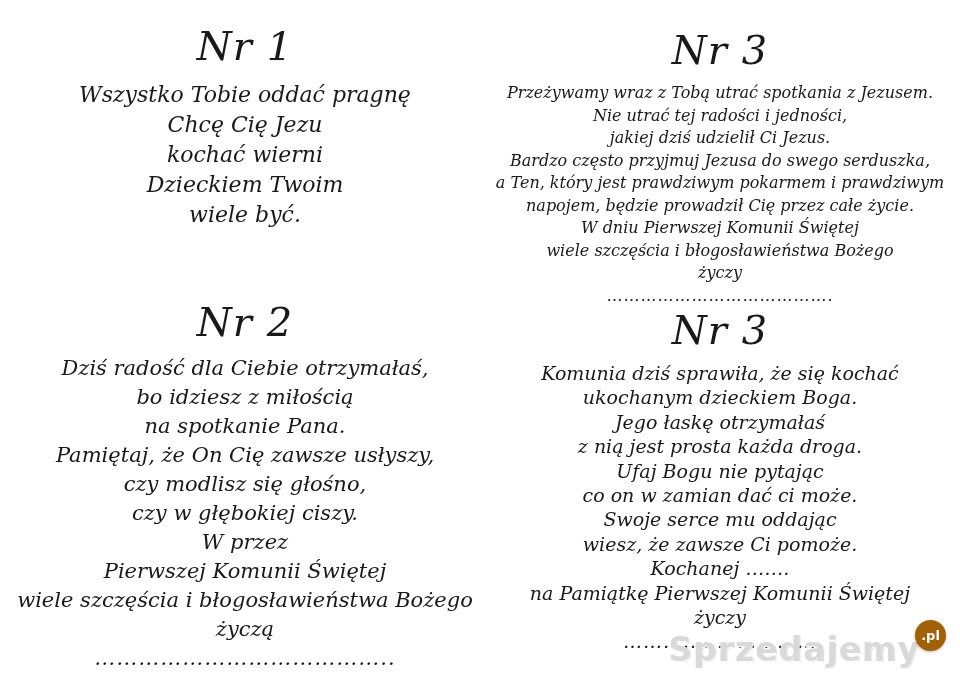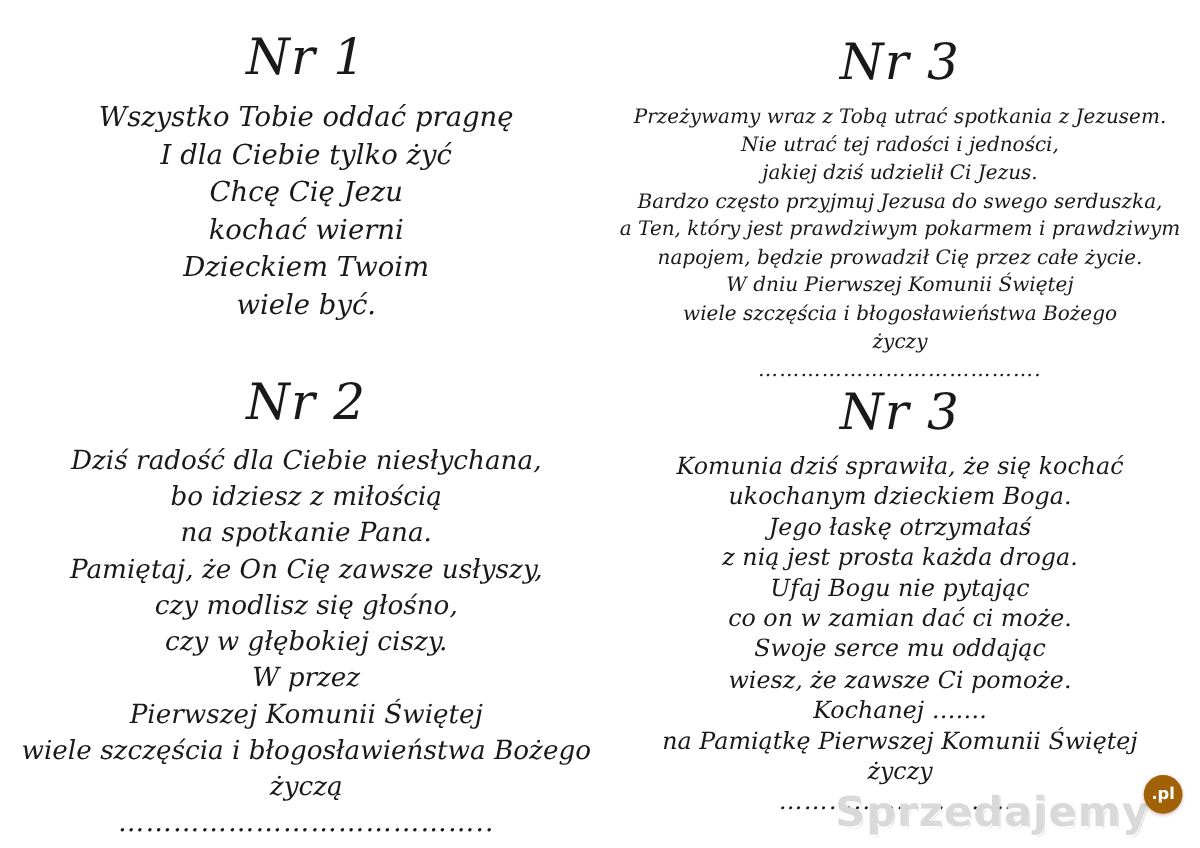--- a/index.html
+++ b/index.html
@@ -76,21 +76,20 @@
 </style>
 </head>
 <body>
 
 <div class="page">
 
   <section class="card" id="nr1">
     <h2 class="card-title">Nr 1</h2>
     <div class="card-body">
         <div>Wszystko Tobie oddać pragnę</div>
-        <div>I dla Ciebie tylko żyć</div>
         <div>Chcę Cię Jezu</div>
         <div>kochać wierni</div>
         <div>Dzieckiem Twoim</div>
         <div>wiele być.</div>
       </div>
   </section>
 
   <section class="card" id="nr3-top">
     <h2 class="card-title">Nr 3</h2>
     <div class="card-body">
@@ -103,21 +102,21 @@
         <div>W dniu Pierwszej Komunii Świętej</div>
         <div>wiele szczęścia i błogosławieństwa Bożego</div>
         <div>życzy</div>
       </div>
     <div class="card-body dotted-line" style="margin-top:0; font-size:16px; line-height:22.5px;">………………………………….</div>
   </section>
 
   <section class="card" id="nr2">
     <h2 class="card-title">Nr 2</h2>
     <div class="card-body">
-        <div>Dziś radość dla Ciebie niesłychana,</div>
+        <div>Dziś radość dla Ciebie otrzymałaś,</div>
         <div>bo idziesz z miłością</div>
         <div>na spotkanie Pana.</div>
         <div>Pamiętaj, że On Cię zawsze usłyszy,</div>
         <div>czy modlisz się głośno,</div>
         <div>czy w głębokiej ciszy.</div>
         <div>W przez</div>
         <div>Pierwszej Komunii Świętej</div>
         <div>wiele szczęścia i błogosławieństwa Bożego</div>
         <div>życzą</div>
       </div>

